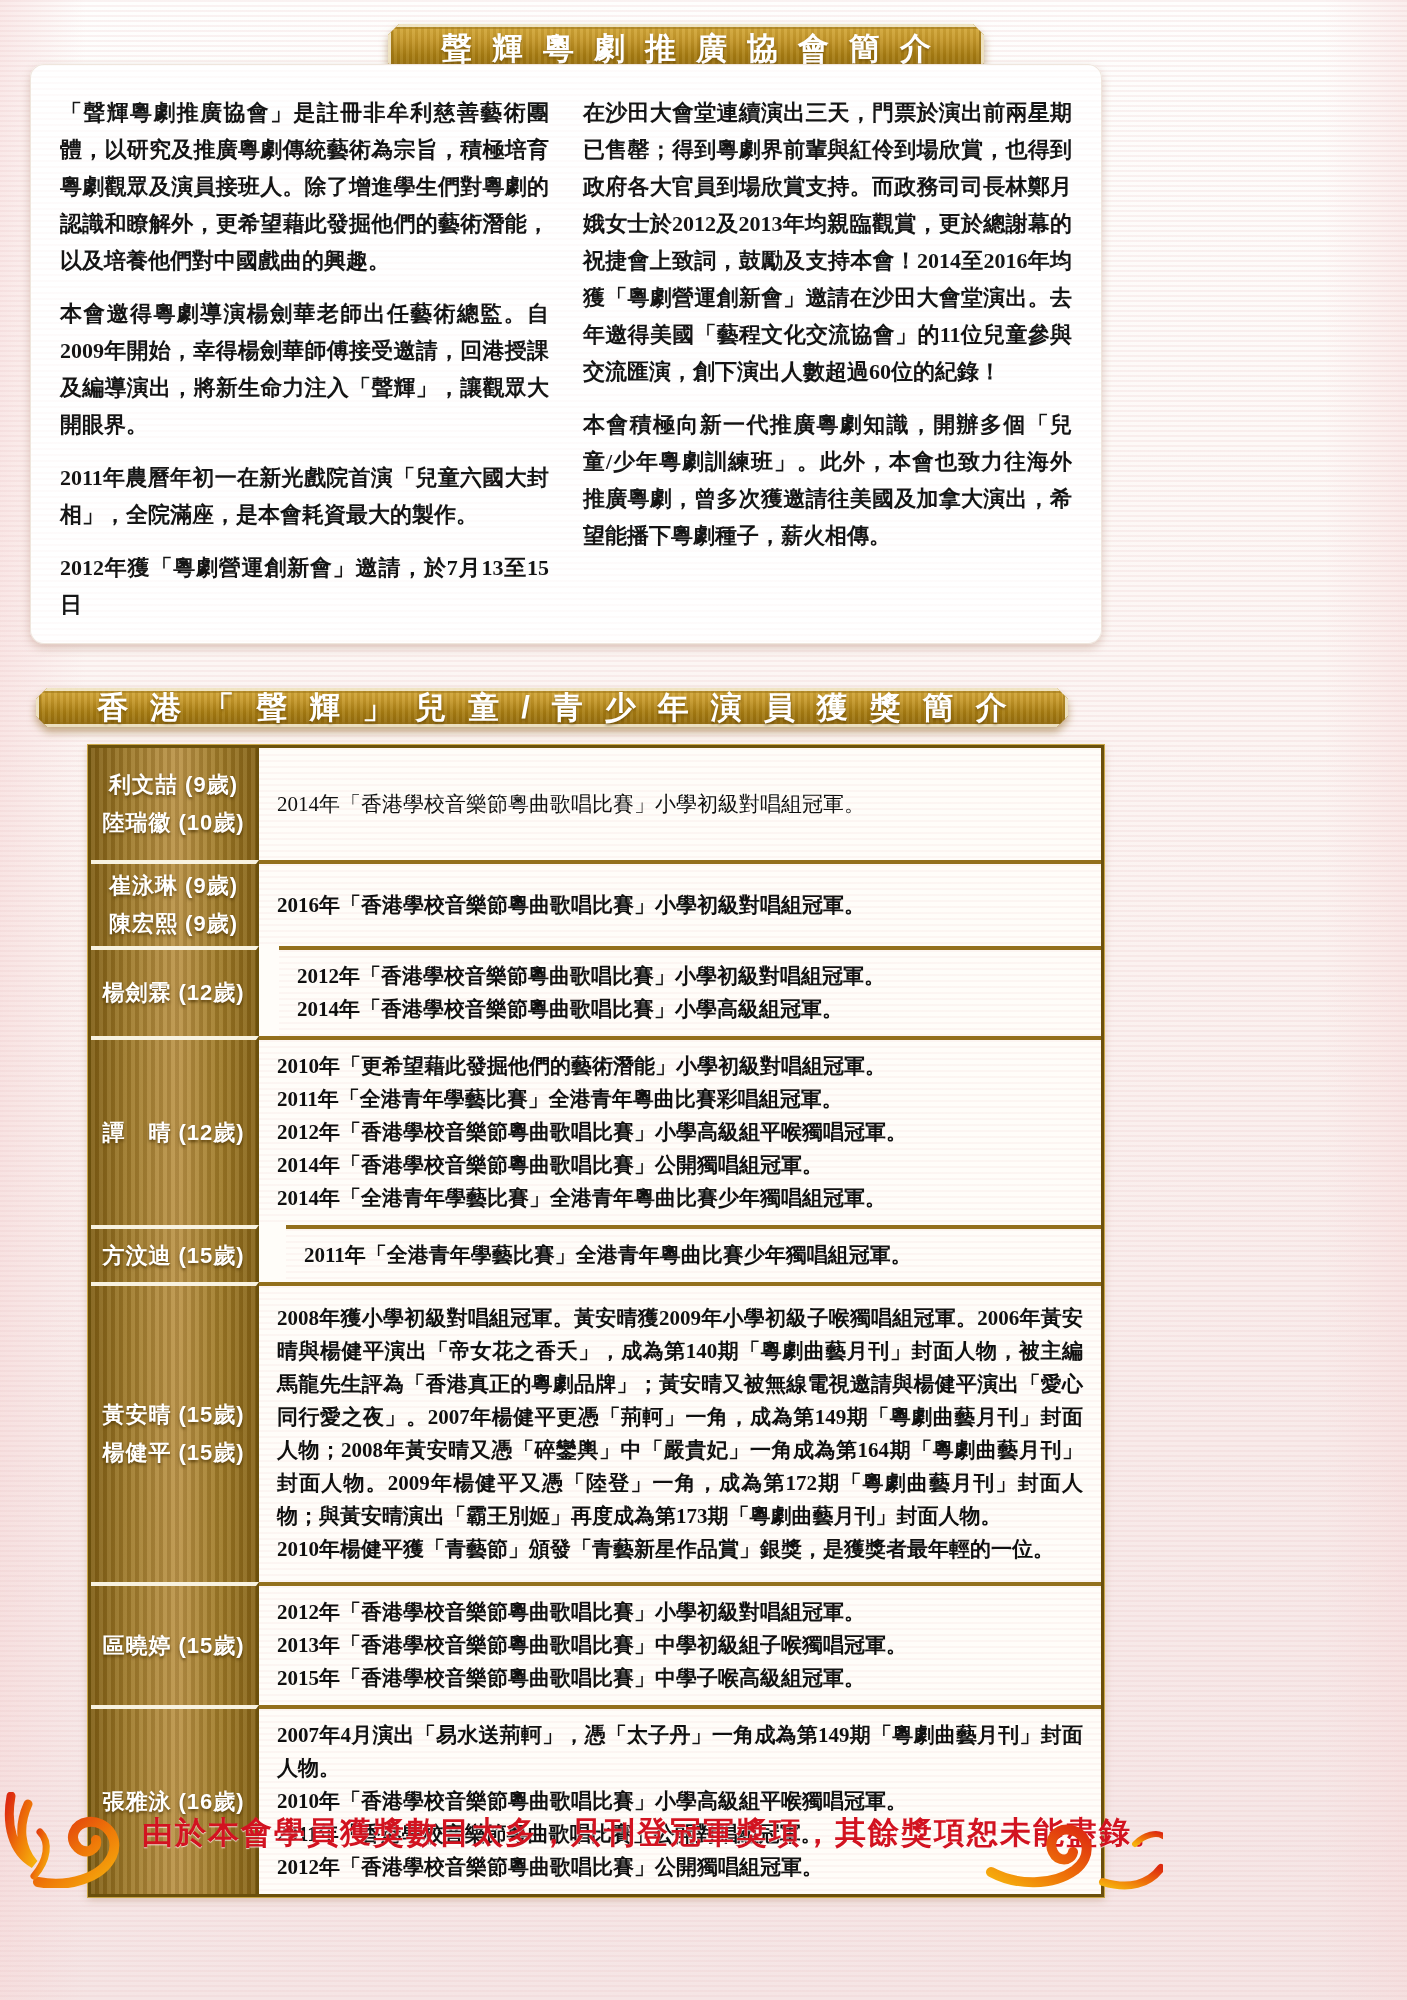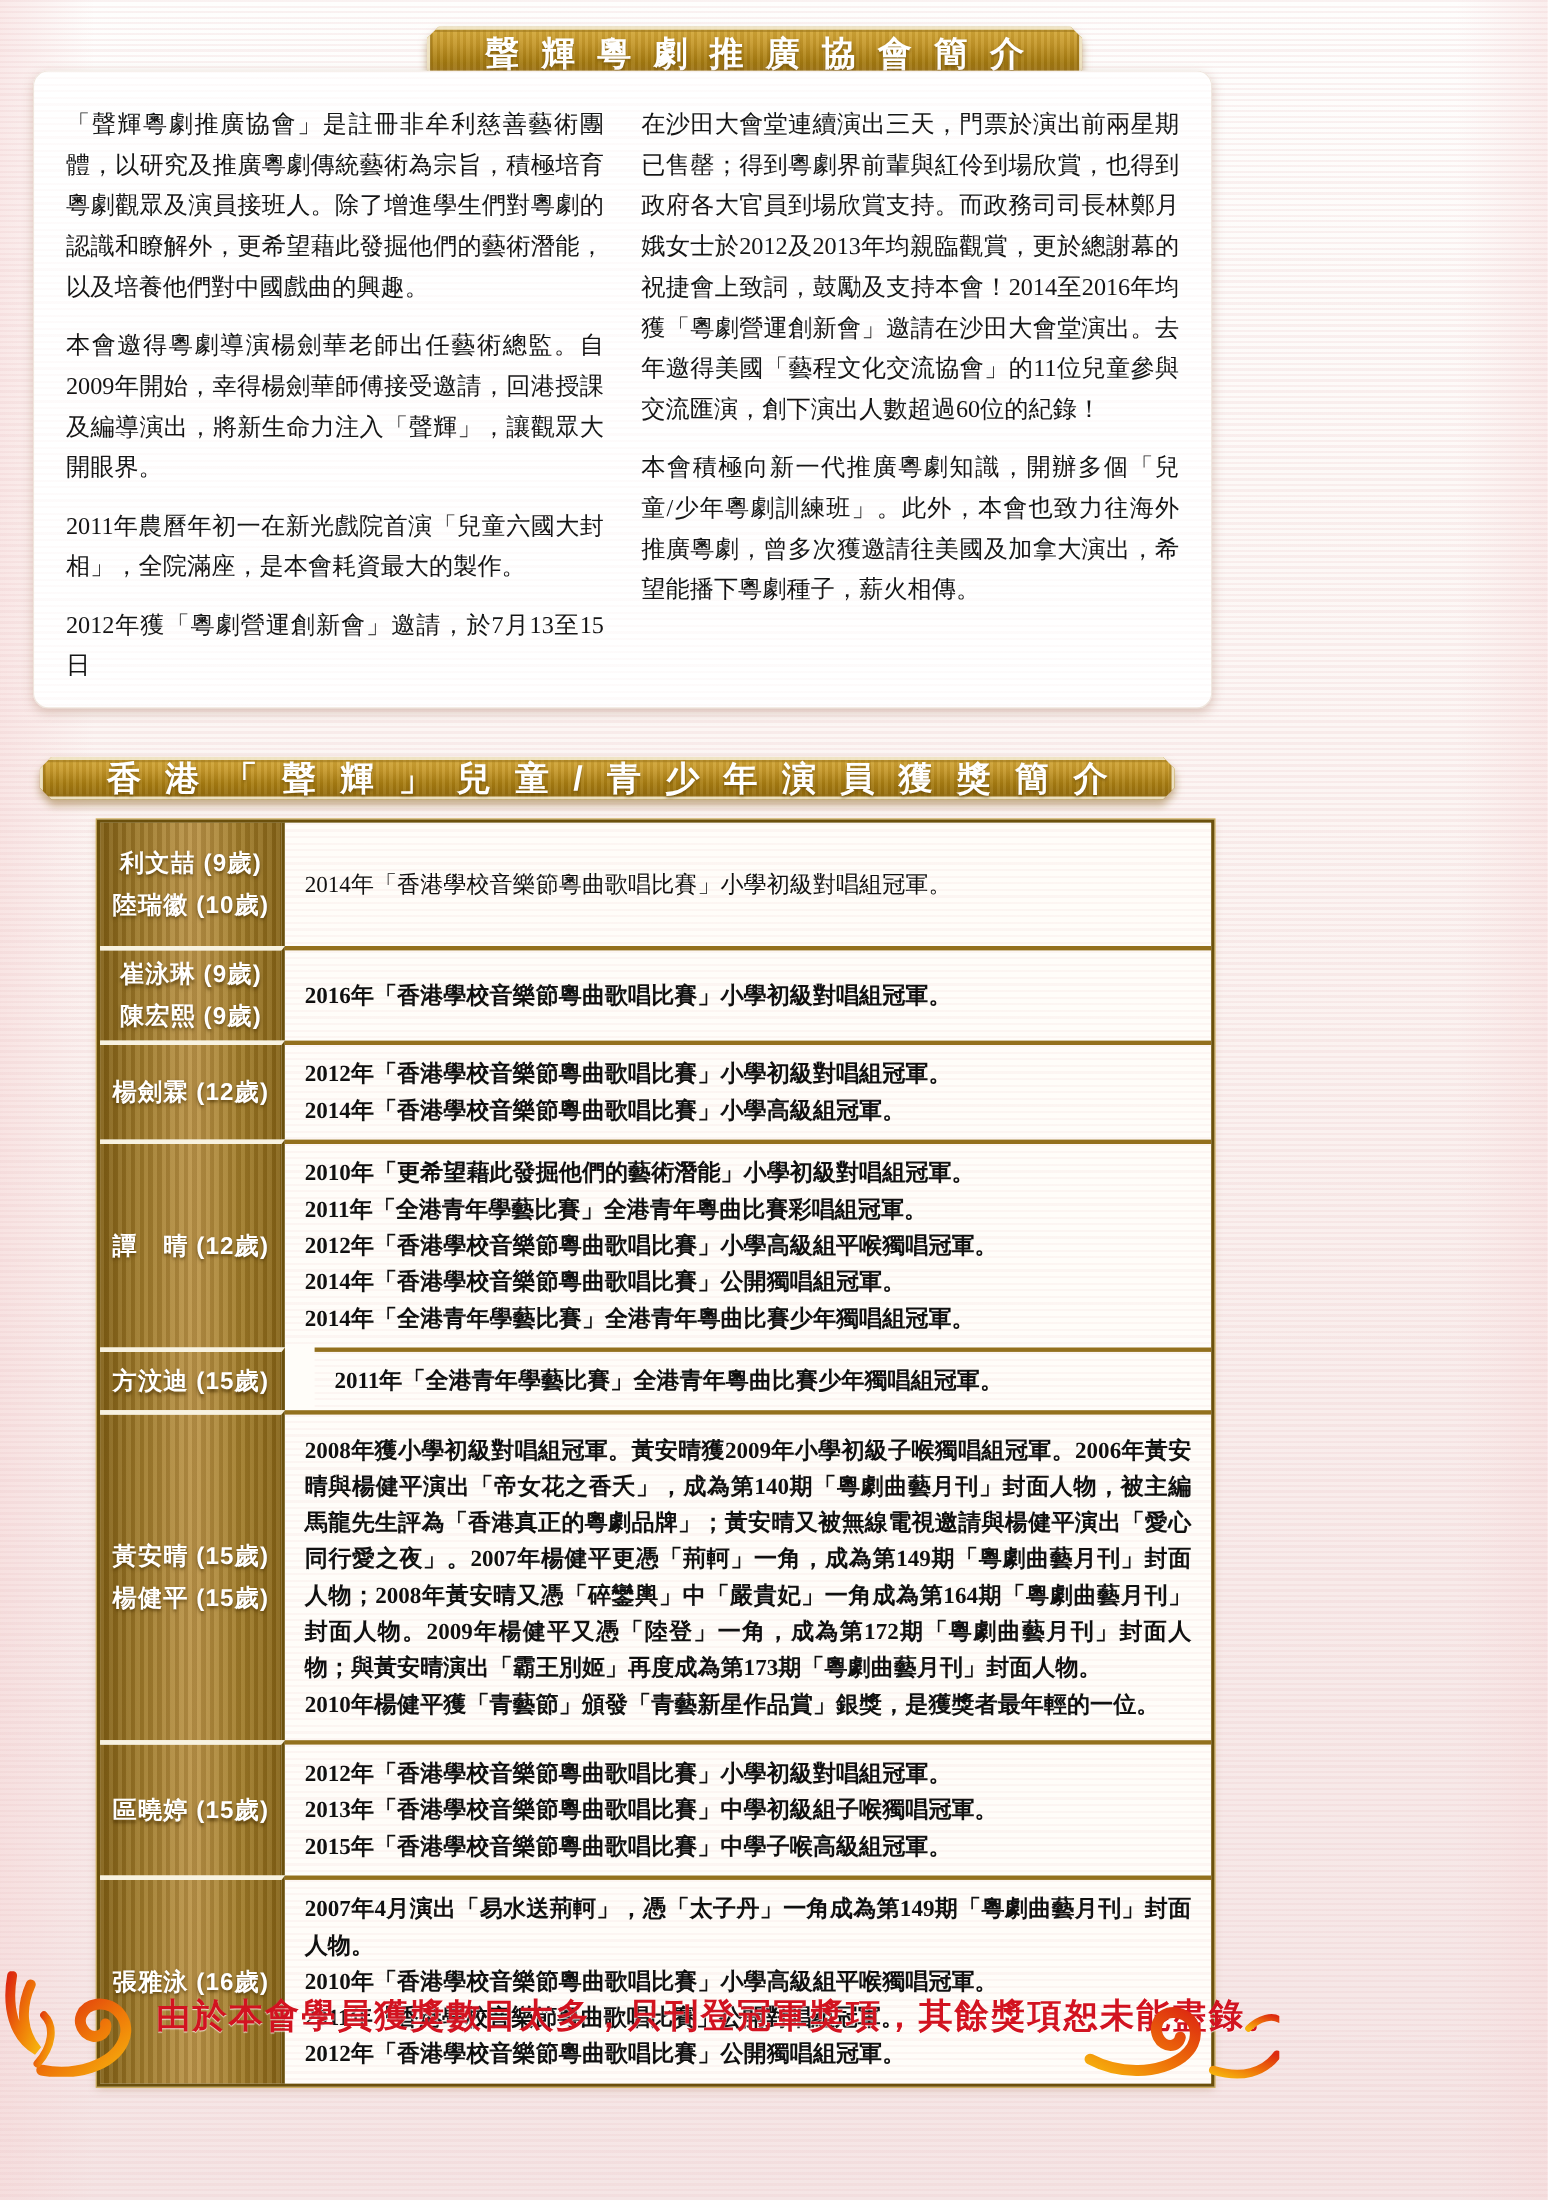--- a/index.html
+++ b/index.html
@@ -38,20 +38,21 @@
   .intro-box{
     position:absolute;left:30px;top:64px;width:1072px;height:580px;
     box-sizing:border-box;
     background:
       repeating-linear-gradient(180deg, rgba(240,212,212,0.10) 0 2px, rgba(255,255,255,0) 2px 6px),
       #ffffff;
     border-radius:14px;
     box-shadow:0 4px 10px rgba(185,145,125,0.45), inset 0 0 0 1px #efe6dd;
     display:flex;gap:34px;
     padding:30px 30px 0 30px;
+    font-weight:bold;
   }
   .intro-col{flex:1;font-size:22px;line-height:37px;text-align:justify;color:#151515;}
   .intro-col p{margin:0 0 16px 0;}
   
   .awards-table{
     position:absolute;left:40px;top:745px;width:1016px;
     box-sizing:border-box;
     border:3px solid #6b500c;
     box-shadow:0 0 0 1px #caa648, 0 3px 8px rgba(170,130,90,0.35);
     background:#fffdf9;
@@ -77,21 +78,21 @@
     padding:10px 18px;
     font-size:21px;line-height:33px;color:#101010;
     background:
       repeating-linear-gradient(180deg, rgba(238,205,205,0.16) 0 2px, rgba(255,255,255,0) 2px 6px),
       #fffdf9;
   }
   .t-row:not(:first-child) .name-cell{border-top:4px solid #f8f2e0;}
   .t-row:not(:first-child) .award-cell{border-top:4px solid #93701d;font-weight:bold;}
   .t-row:nth-child(1){min-height:112px;}
   .t-row:nth-child(2){min-height:86px;}
-  .t-row:nth-child(3){min-height:88px;}
+  .t-row:nth-child(3){min-height:88px;gap:20px;}
   .t-row:nth-child(4){min-height:186px;}
   .t-row:nth-child(5){min-height:56px;gap:27px;}
   .t-row:nth-child(6){min-height:300px;}
   .t-row:nth-child(7){min-height:118px;}
   .t-row:nth-child(8){min-height:152px;}
   .award-line{text-align:justify;}
   
   .footer{position:absolute;left:0;top:1784px;width:1163px;height:108px;}
   .footer-text{
     position:absolute;left:142px;top:28px;width:1100px;

